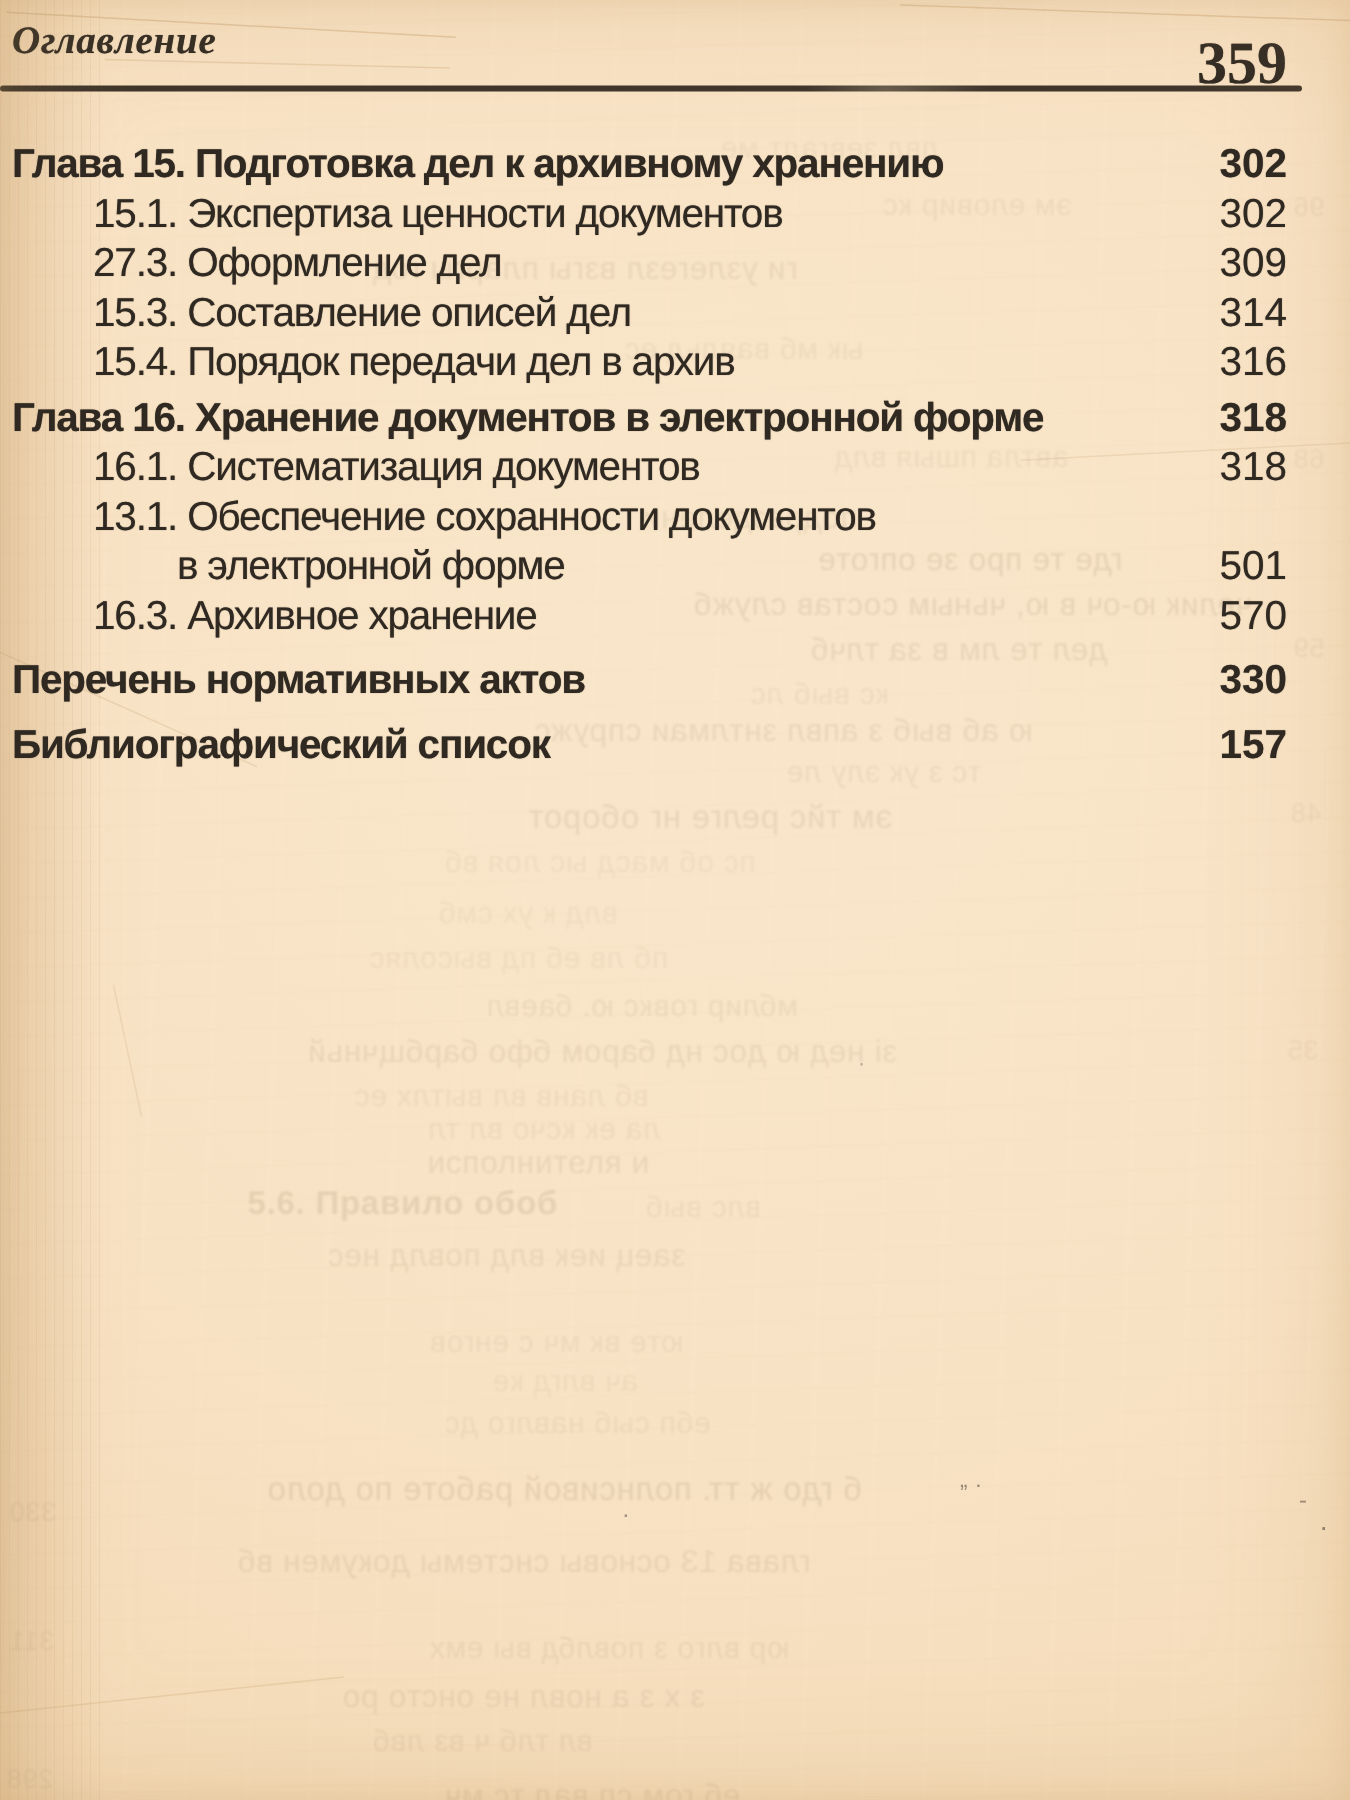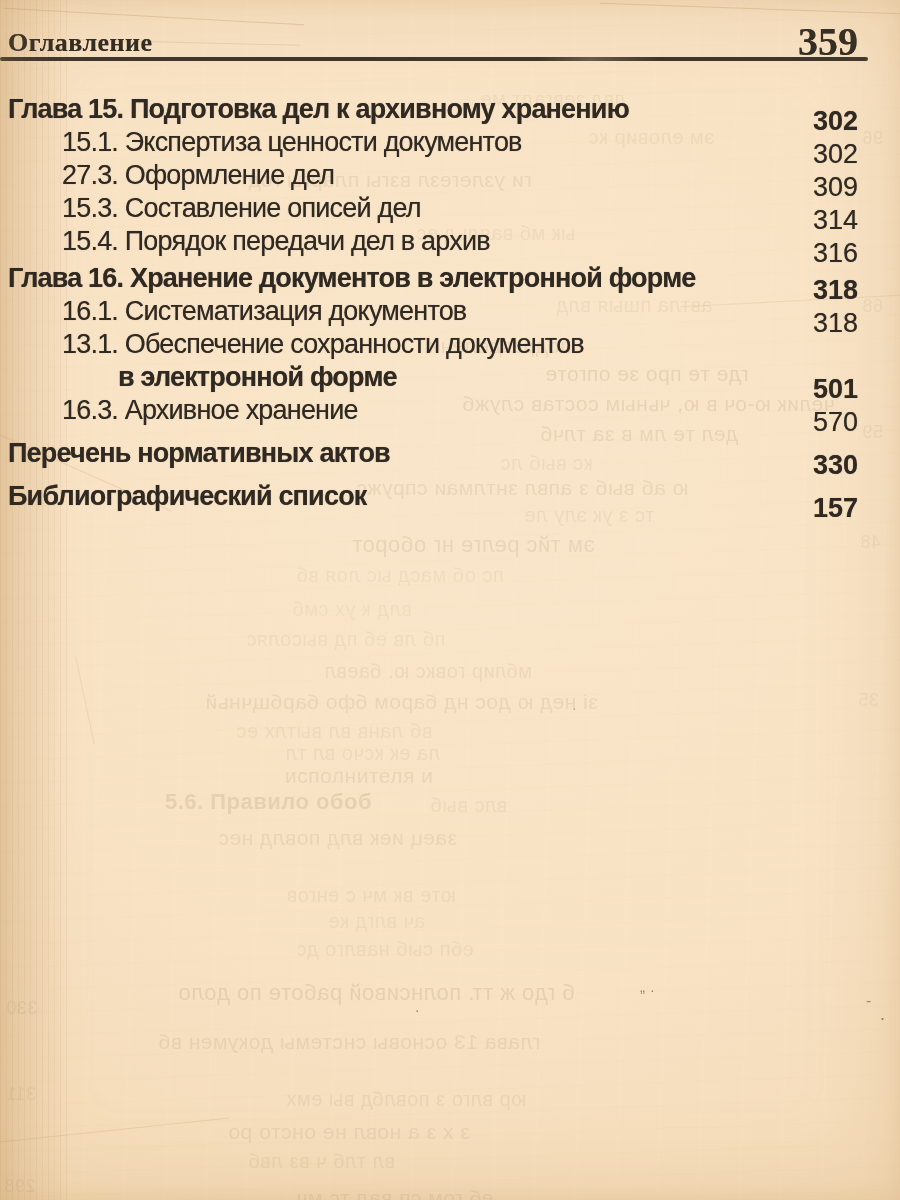--- a/index.html
+++ b/index.html
@@ -37,24 +37,25 @@
   .s1{left:4px;top:16px;width:300px;transform:rotate(3.2deg);}
   .s2{left:600px;top:8px;width:300px;transform:rotate(2deg);}
   .s3{left:70px;top:42px;width:230px;transform:rotate(1.4deg);opacity:.7;}
   .s4{left:-20px;top:470px;width:200px;transform:rotate(24deg);opacity:.6;}
   .s5{left:680px;top:300px;width:240px;transform:rotate(-3deg);opacity:.5;}
   .s6{left:-10px;top:1130px;width:240px;transform:rotate(-6deg);opacity:.6;}
   .s7{left:40px;top:700px;width:90px;transform:rotate(78deg);opacity:.5;}
 
   
   .hdr-title{
-    position:absolute;left:8px;top:28px;
+    position:absolute;left:8px;top:12px;
     font-family:"Liberation Serif",serif;font-weight:700;
     font-size:26px;letter-spacing:.5px;color:var(--ink);
     text-shadow:0 0 .6px rgba(47,41,34,.65);
+    font-style:italic;
   }
   .hdr-page{
     position:absolute;top:18px;right:42px;
     font-family:"Liberation Serif",serif;font-weight:700;
     font-size:40px;color:var(--ink);
     text-shadow:0 0 .6px rgba(47,41,34,.65);
   }
   .hdr-rule{
     position:absolute;left:0;top:57px;width:868px;height:4px;
     background:linear-gradient(90deg, var(--rule) 0 62%, rgba(61,52,42,.78) 68%, var(--rule) 76%);
@@ -65,22 +66,22 @@
   .toc{position:absolute;left:8px;top:93px;width:850px;z-index:2;}
   .row{
     position:relative;height:33px;line-height:33px;white-space:nowrap;
     font-size:27px;letter-spacing:-.8px;color:var(--ink);
     text-shadow:0 0 .7px rgba(47,41,34,.6);
   }
   .row.chapter{font-weight:700;}
   .row.chapter:not(:first-child){margin-top:4px;}
   .row.section{font-weight:700;margin-top:10px;}
   .row.sub{padding-left:54px;}
-  .row.subcont{padding-left:110px;font-weight:bold;}
-  .row .p{position:absolute;right:0;top:12px;letter-spacing:0;}
+  .row.subcont{padding-left:110px;}
+  .row .p{position:absolute;right:0;top:0;letter-spacing:0;}
 
   
   .ghosts{position:absolute;inset:0;z-index:1;pointer-events:none;}
   .ghost{
     position:absolute;white-space:nowrap;color:var(--ghost);
     filter:blur(.6px);letter-spacing:.5px;
   }
   .ghost.mir{transform:scaleX(-1);}
   .ghost.dark{filter:none;color:#4a4036;}
 </style>

